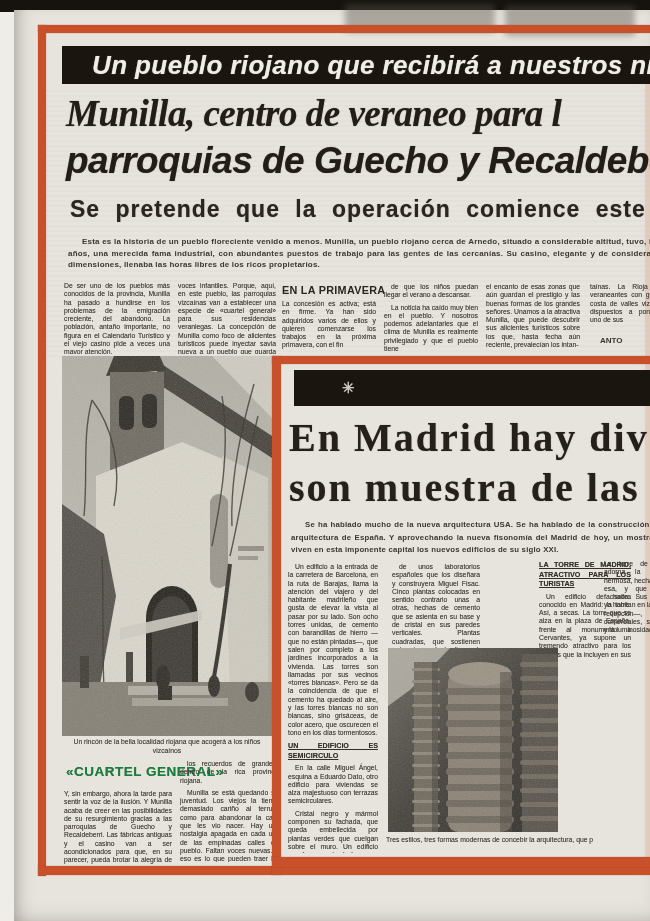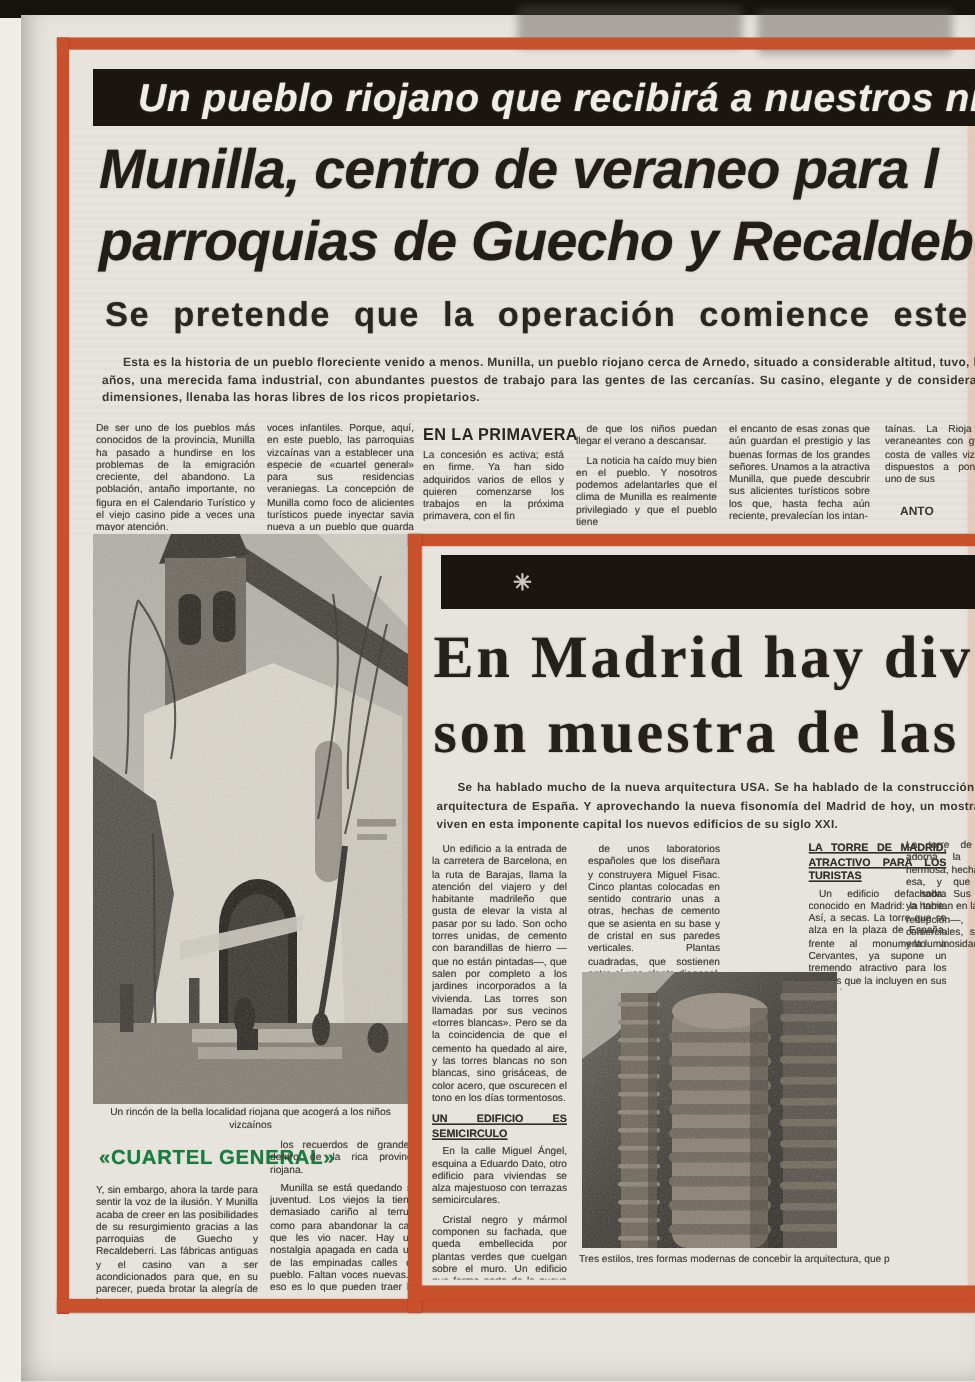--- a/index.html
+++ b/index.html
@@ -62,21 +62,21 @@
   <div class="abs scan-edge"></div>
 
   <div class="abs orange" style="left:38px;top:25px;width:612px;height:8px;"></div>
   <div class="abs orange" style="left:38px;top:25px;width:8px;height:851px;"></div>
   <div class="abs orange" style="left:38px;top:866px;width:612px;height:9px;"></div>
 
   <div class="abs kicker" style="left:62px;top:46px;width:588px;height:38px;">
     <span class="txt" style="margin-left:30px;">Un pueblo riojano que recibirá a nuestros niñ</span>
   </div>
 
-  <div class="abs h-mun" style="left:66px;top:92px;">Munilla, centro de veraneo para l</div>
+  <div class="abs h-mun" style="left:66px;top:92px;font-family:Liberation Serif, serif;">Munilla, centro de veraneo para l</div>
   <div class="abs h-mun" style="left:66px;top:140px;">parroquias de Guecho y Recaldebe</div>
   <div class="abs h-sub" style="left:70px;top:196px;">Se pretende que la operación comience este</div>
 
   <div class="abs lead" style="left:68px;top:236px;width:600px;height:38px;overflow:hidden;">Esta es la historia de un pueblo floreciente venido a menos. Munilla, un pueblo riojano cerca de Arnedo, situado a considerable altitud, tuvo, hace años, una merecida fama industrial, con abundantes puestos de trabajo para las gentes de las cercanías. Su casino, elegante y de considerables dimensiones, llenaba las horas libres de los ricos propietarios.</div>
 
   <div class="abs small" style="left:64px;top:282px;width:106px;height:72px;">De ser uno de los pueblos más conocidos de la provincia, Munilla ha pasado a hundirse en los problemas de la emigración creciente, del abandono. La población, antaño importante, no figura en el Calendario Turístico y el viejo casino pide a veces una mayor atención.</div>
   <div class="abs small" style="left:178px;top:282px;width:98px;height:72px;">voces infantiles. Porque, aquí, en este pueblo, las parroquias vizcaínas van a establecer una especie de «cuartel general» para sus residencias veraniegas. La concepción de Munilla como foco de alicientes turísticos puede inyectar savia nueva a un pueblo que guarda recuerdos</div>
 
   <div class="abs colhead" style="left:282px;top:284px;">EN LA PRIMAVERA</div>
   <div class="abs small" style="left:282px;top:300px;width:94px;height:52px;">La concesión es activa; está en firme. Ya han sido adquiridos varios de ellos y quieren comenzarse los trabajos en la próxima primavera, con el fin</div>

